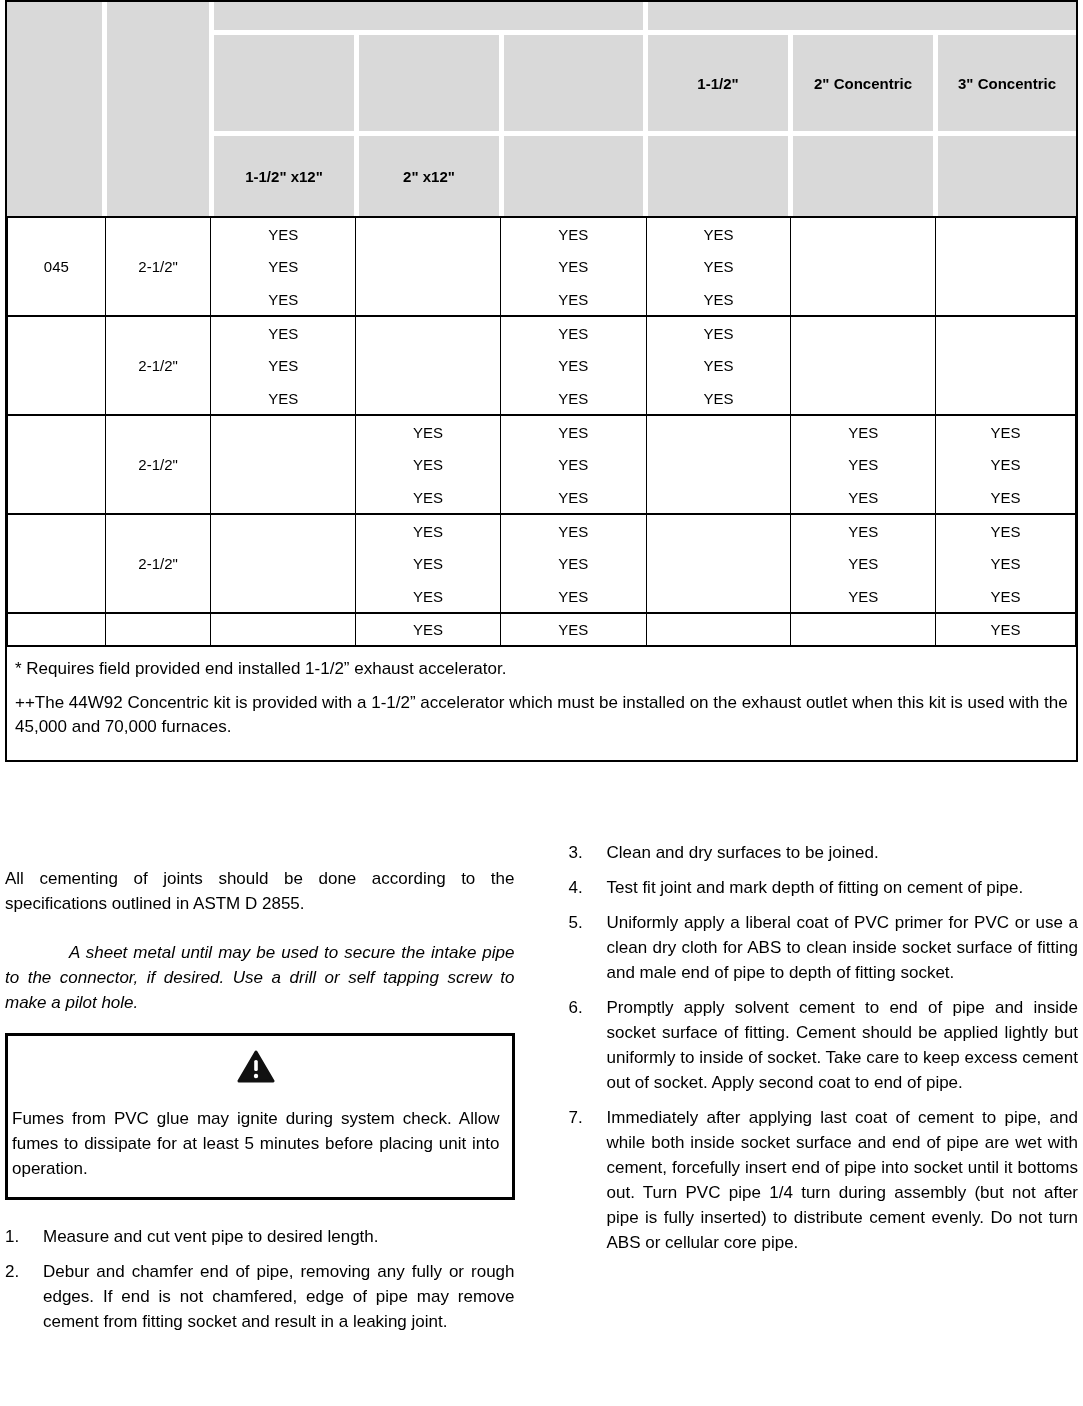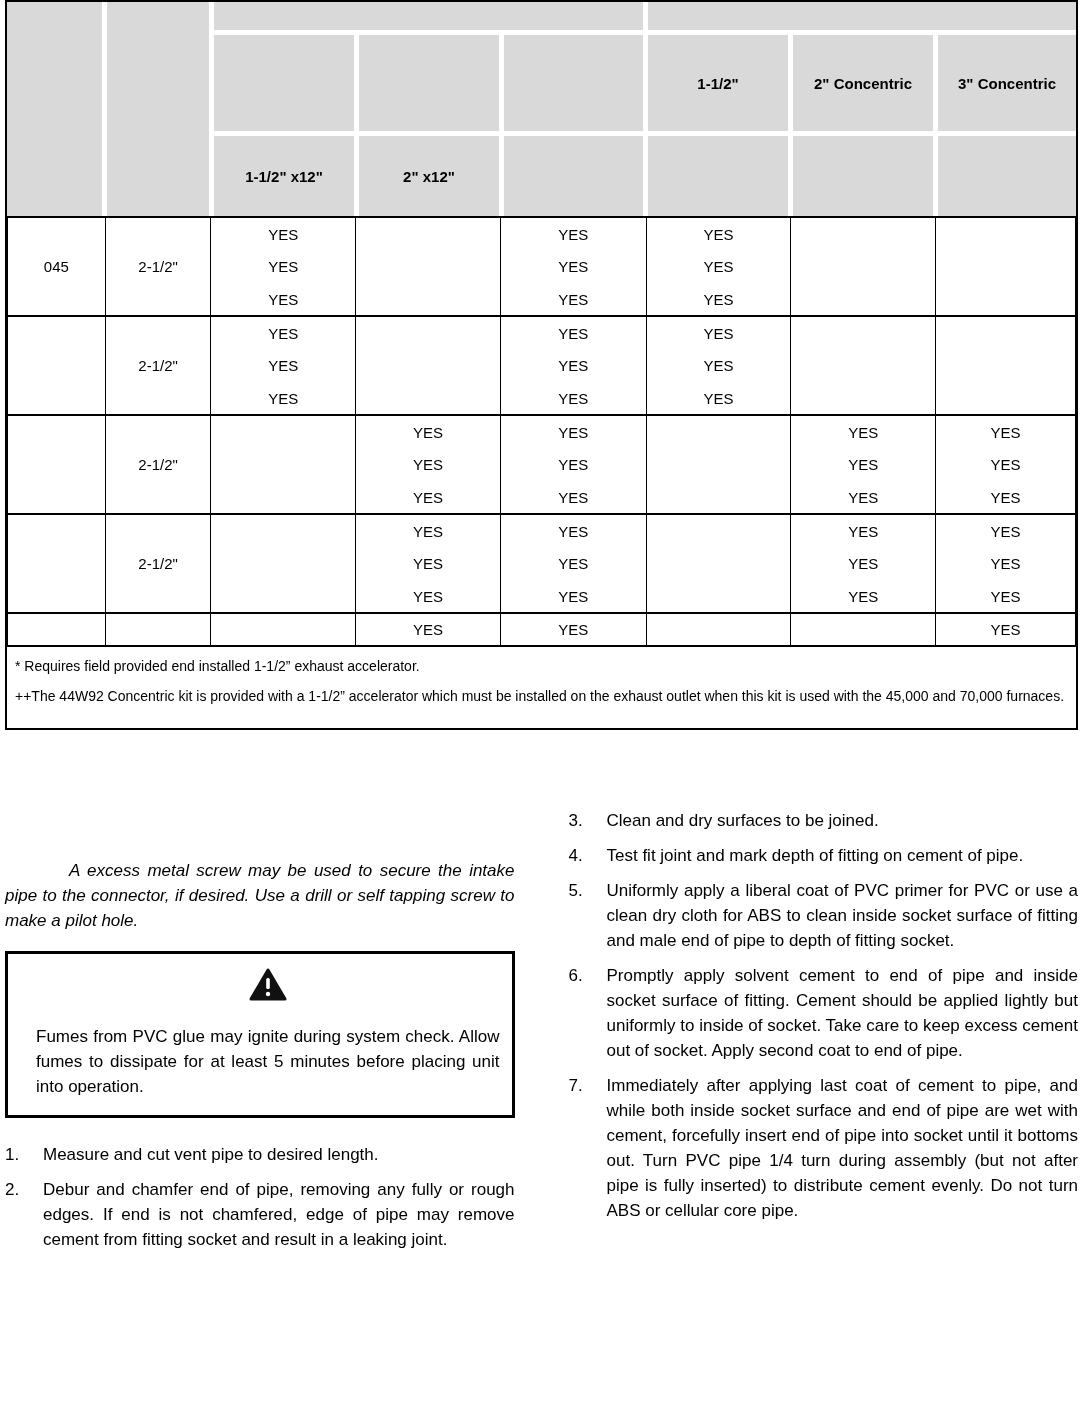--- a/index.html
+++ b/index.html
@@ -41,33 +41,33 @@
     border-top: 2px solid #000; border-bottom: 2px solid #000;
   }
   table.tbl td {
     border-left: 1px solid #000; border-right: 1px solid #000;
     height: 33px; text-align: center; vertical-align: middle;
     font-size: 15px; padding: 0 2px; overflow: hidden;
   }
   tbody.grp { border-top: 2px solid #000; }
   tbody.grp:first-of-type { border-top: none; }
 
-  .footnotes { padding: 10px 8px 6px 8px; font-size: 14px; line-height: 1.4; }
+  .footnotes { padding: 10px 8px 6px 8px; font-size: 17px; line-height: 1.4; }
   .footnotes p { margin-bottom: 10px; }
   .footnotes p:last-child { margin-bottom: 16px; }
 
   
   .content { display: flex; gap: 54px; margin-top: 78px; font-size: 17px; line-height: 25px; }
   .col { width: 510px; }
   .col-left { padding-top: 26px; }
   .para { text-align: justify; margin-bottom: 14px; }
   .para.italic { font-style: italic; text-indent: 64px; margin-top: 24px; }
 
   .warning-box {
-    border: 3px solid #000; margin: 18px 0 24px 0; padding: 14px 12px 16px 28px;
+    border: 3px solid #000; margin: 18px 0 24px 0; padding: 14px 12px 16px 4px;
   }
   .warning-icon-wrap { text-align: center; margin-bottom: 16px; }
   .warning-text { text-align: justify; }
 
   .li { display: flex; margin-bottom: 10px; }
   .li .num { width: 38px; flex-shrink: 0; }
   .li .txt { flex: 1; text-align: justify; }
 
   .note-italic {
     font-style: italic; text-align: justify;
@@ -246,21 +246,22 @@
 
     <div class="footnotes">
       <p>* Requires field provided end installed 1-1/2” exhaust accelerator.</p>
       <p>++The 44W92 Concentric kit is provided with a 1-1/2” accelerator which must be installed on the exhaust outlet when this kit is used with the 45,000 and 70,000 furnaces.</p>
     </div>
   </div>
 
   <div class="content">
 
     <div class="col col-left">
-      <p class="para italic">A excess metal screw may be used to secure the intake pipe to the connector, if desired. Use a drill or self tapping screw to make a pilot hole.</p>
+      <p class="para">All cementing of joints should be done according to the specifications outlined in ASTM D 2855.</p>
+      <p class="para italic">A sheet metal until may be used to secure the intake pipe to the connector, if desired. Use a drill or self tapping screw to make a pilot hole.</p>
 
       <div class="warning-box">
         <div class="warning-icon-wrap">
           <svg width="38" height="33" viewBox="0 0 38 33" aria-hidden="true">
             <path d="M19 2 L36 31 H2 Z" fill="#111" stroke="#111" stroke-width="3" stroke-linejoin="round"></path>
             <rect x="17.2" y="10" width="3.6" height="11" rx="1.6" fill="#fff"></rect>
             <circle cx="19" cy="26" r="2.2" fill="#fff"></circle>
           </svg>
         </div>
         <p class="warning-text">Fumes from PVC glue may ignite during system check. Allow fumes to dissipate for at least 5 minutes before placing unit into operation.</p>

